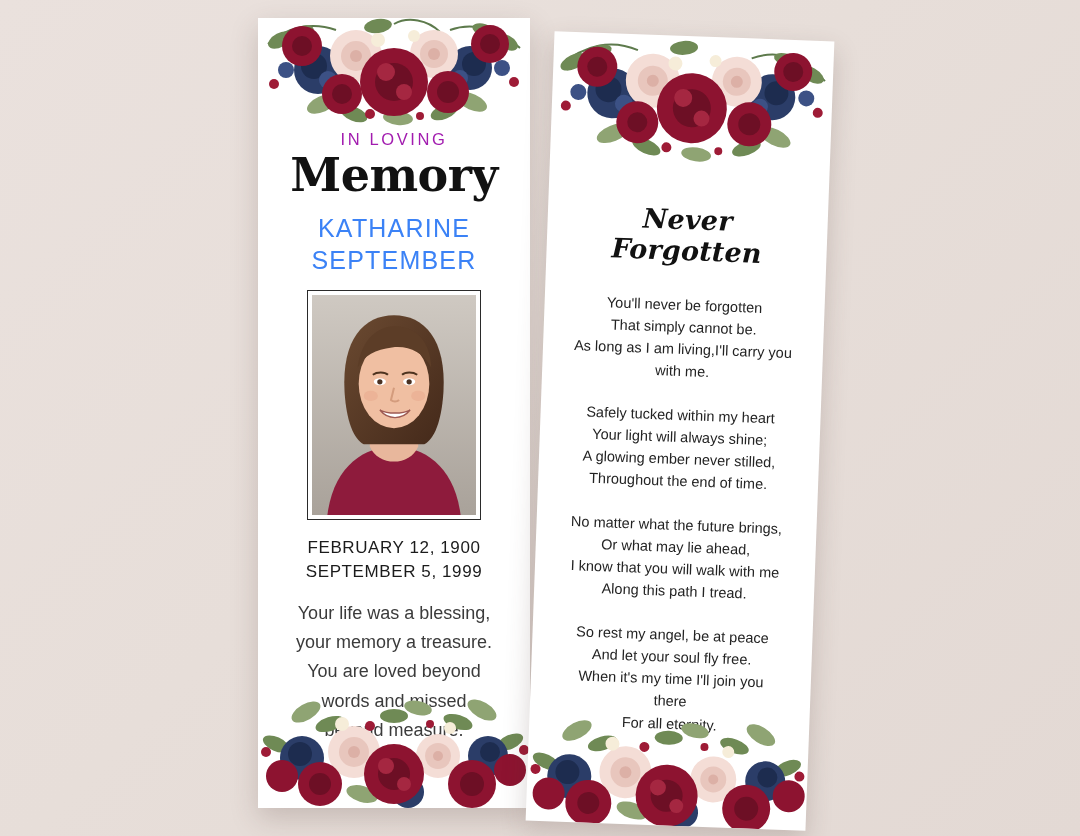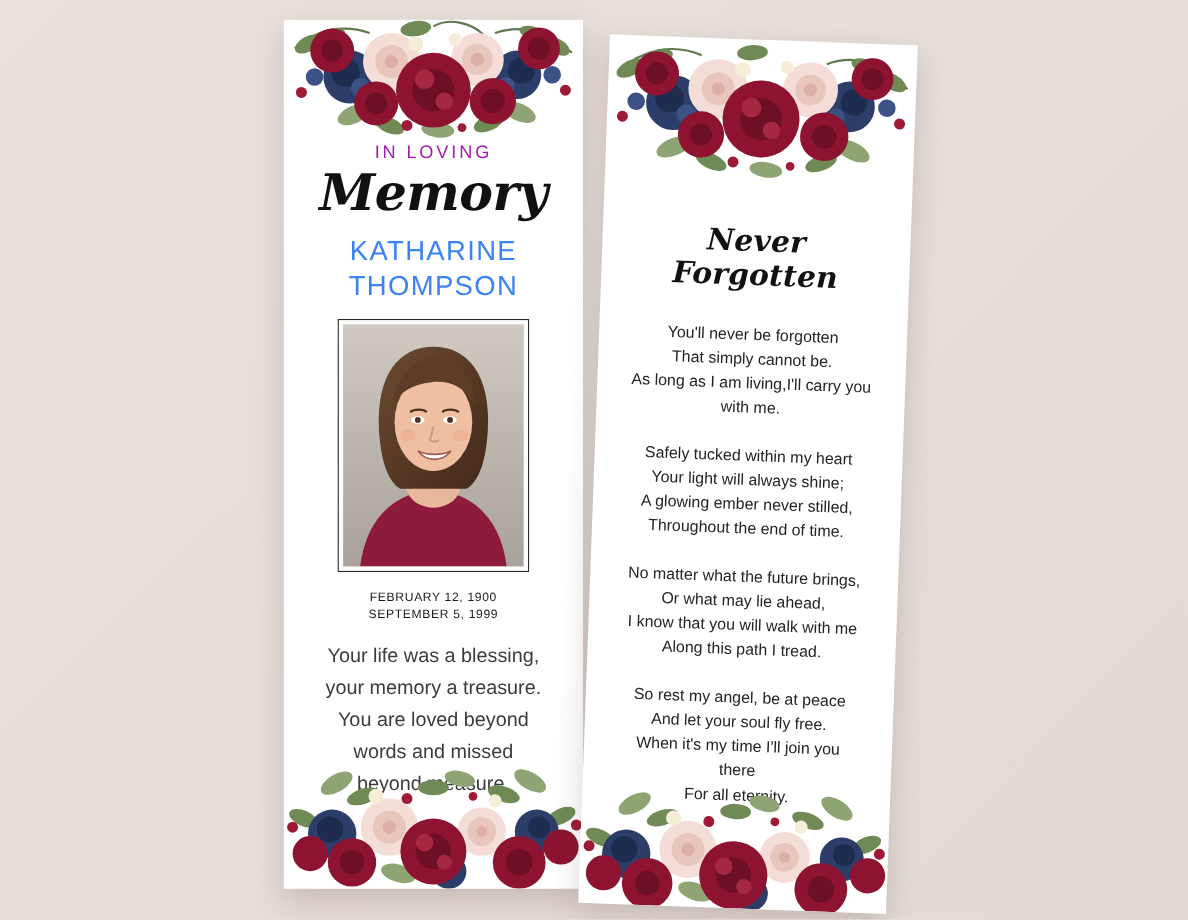--- a/index.html
+++ b/index.html
@@ -73,21 +73,20 @@
     font-family: "Liberation Sans", sans-serif;
     font-size: 16.5px;
     letter-spacing: 2.6px;
     color: #a21caf;
     margin: 0 0 2px 0;
     font-weight: 400;
   }
 
   .memory {
     font-family: "DejaVu Serif", serif;
-    font-style: italic;
     font-size: 46px;
     line-height: 1.05;
     color: #111111;
     margin: 0 0 14px 0;
     font-weight: 700;
     letter-spacing: -0.5px;
   }
 
   .deceased-name {
     font-family: "Liberation Sans", sans-serif;
@@ -111,21 +110,21 @@
     width: 100%;
     height: 100%;
     position: relative;
     overflow: hidden;
     background: #b9b3ac;
   }
   .portrait svg { display: block; width: 100%; height: 100%; }
 
   .dates {
     font-family: "Liberation Sans", sans-serif;
-    font-size: 11px;
+    font-size: 17px;
     letter-spacing: 0.6px;
     color: #1b1b1b;
     line-height: 1.45;
     margin: 0 0 14px 0;
   }
 
   .tribute {
     font-family: "Liberation Sans", sans-serif;
     font-size: 18px;
     line-height: 1.62;
@@ -253,21 +252,21 @@
           <circle cx="156" cy="18" r="6"></circle>
         </g>
       </svg>
     </div>
 
     <div class="front-body">
       <p class="in-loving">IN LOVING</p>
       <p class="memory">Memory</p>
       <p class="deceased-name">
         <span>KATHARINE</span><br>
-        <span>THOMPSON</span>
+        <span>SEPTEMBER</span>
       </p>
 
       <div class="portrait-frame">
         <div class="portrait">
           <svg viewBox="0 0 164 218" preserveAspectRatio="xMidYMid slice">
             <defs>
               <linearGradient id="bgGrad" x1="0" y1="0" x2="0" y2="1">
                 <stop offset="0%" stop-color="#cfc9c2"></stop>
                 <stop offset="100%" stop-color="#a9a29a"></stop>
               </linearGradient>

